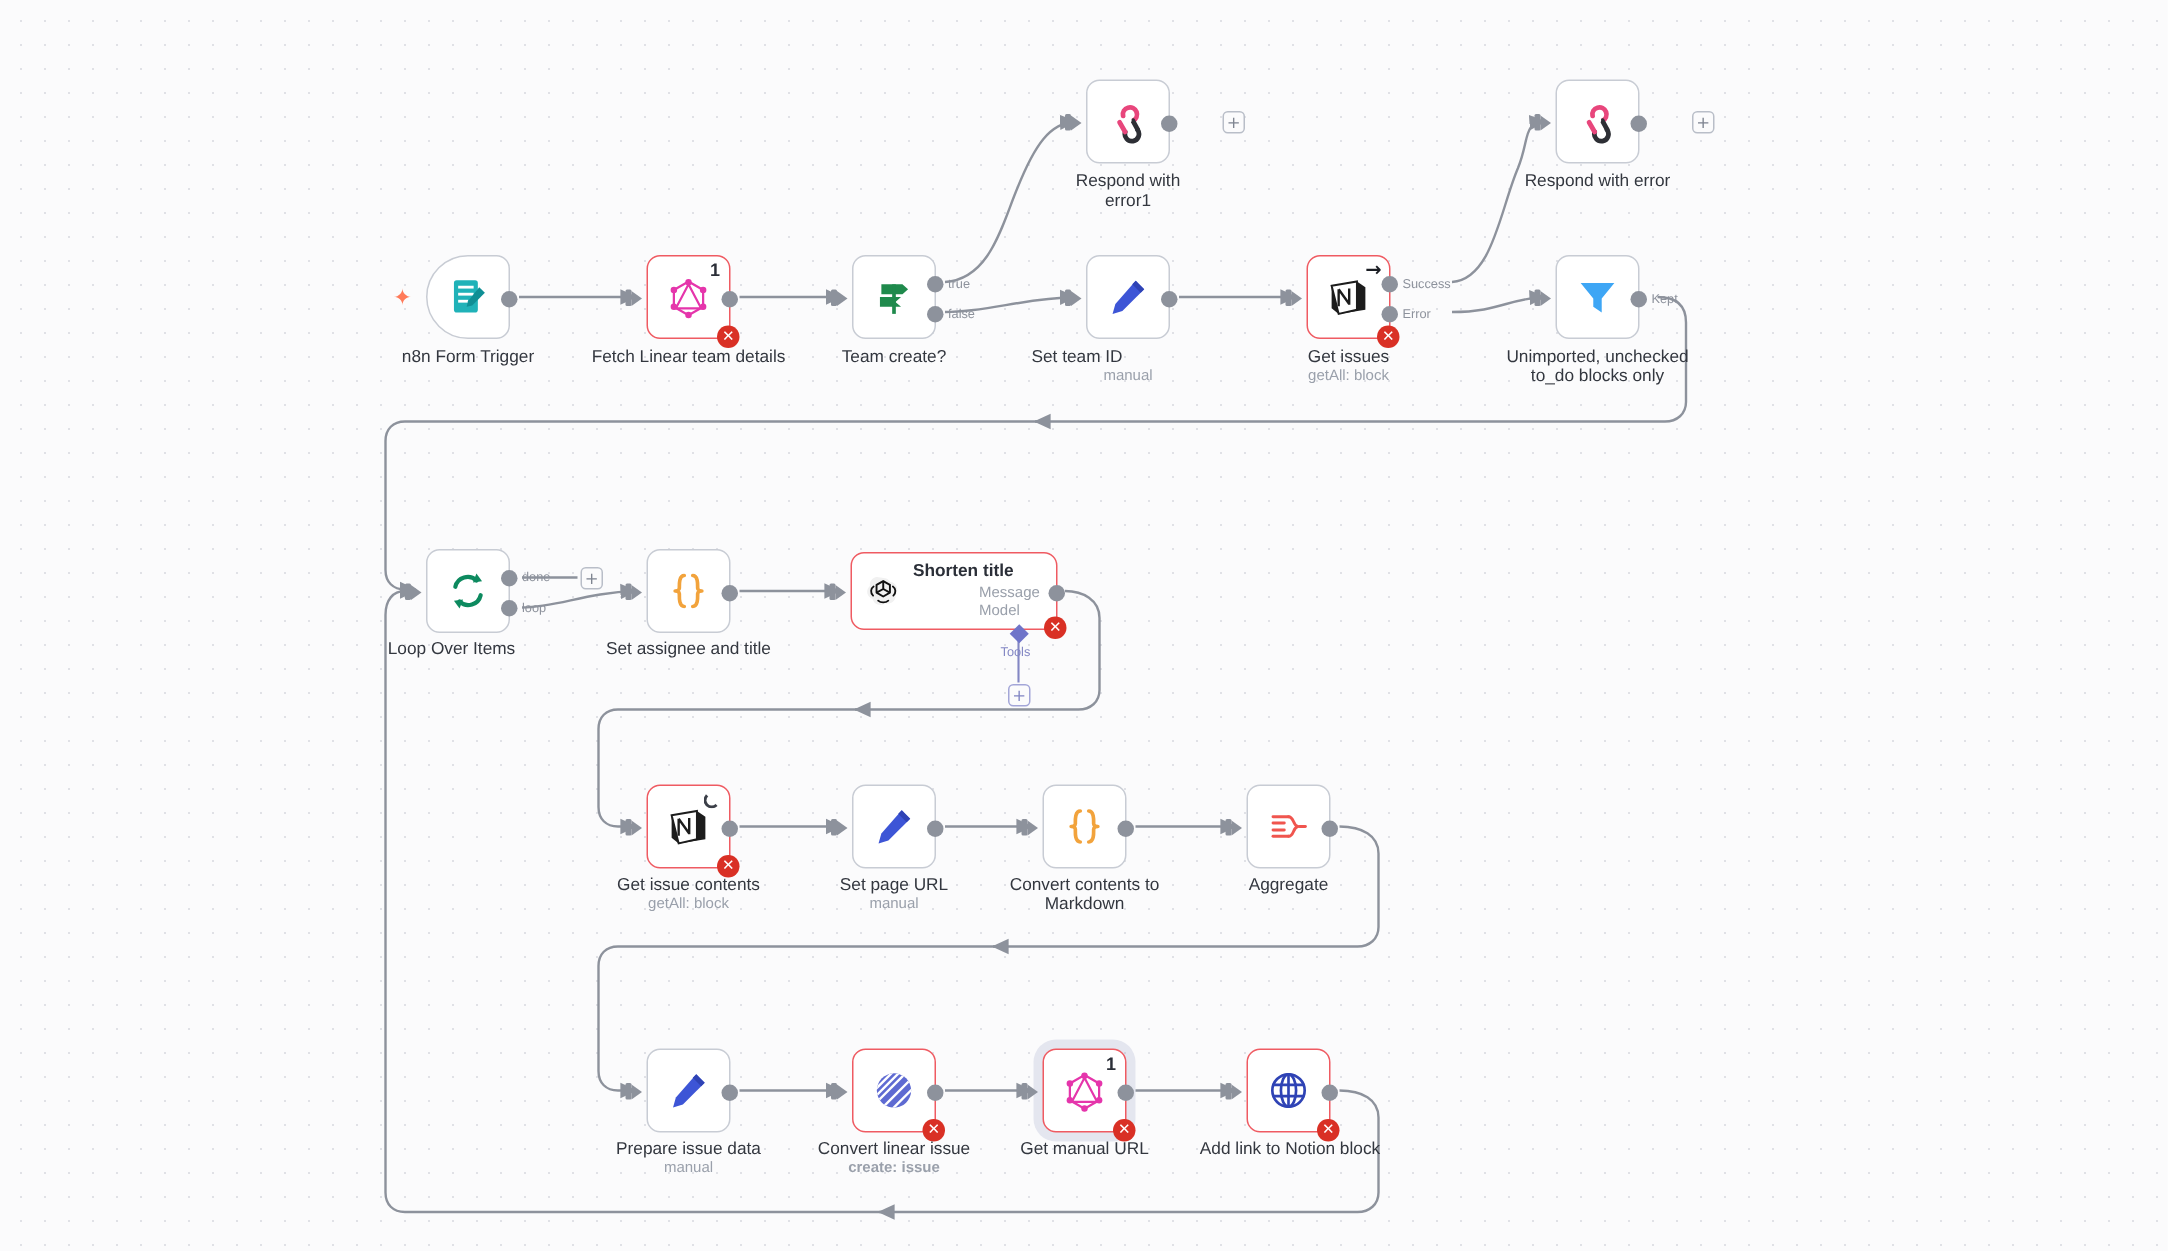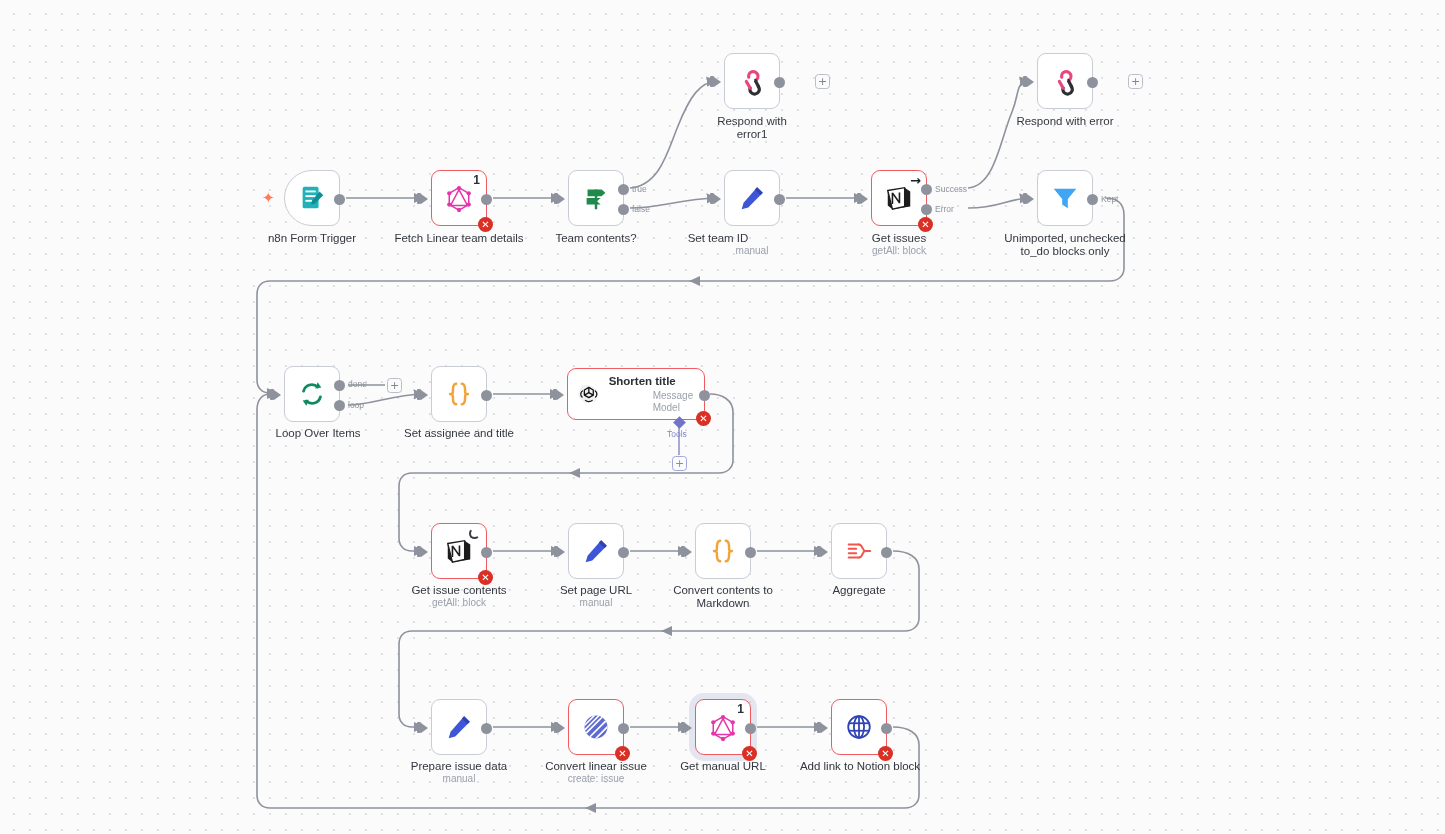--- a/index.html
+++ b/index.html
@@ -249,21 +249,21 @@
         <path d="M10 16 H25 L21 19.5 L25 23 H10 Z" transform="translate(-4,0)"></path>
         <rect x="14.7" y="7" width="2.6" height="21"></rect>
       </g>
     </svg>
     <div class="port-in" style="left:-11px; top:22.5px;"></div>
     <div class="port-out" style="right:-5.5px; top:12.5px;"></div>
     <div class="port-out" style="right:-5.5px; top:32.5px;"></div>
   </div>
   <div class="port-lbl" style="left:632px; top:184px;">true</div>
   <div class="port-lbl" style="left:632px; top:204px;">false</div>
-  <div class="nlabel" style="left:518px; top:232px; width:156px;">Team contents?</div>
+  <div class="nlabel" style="left:518px; top:232px; width:156px;">Team create?</div>
 
   <div class="node sq" style="left:724px; top:53px;">
     <svg class="ico" viewBox="0 0 32 32">
       <path d="M12.5 12 A5 5 0 1 1 19.5 15.5" stroke="#e8467c" stroke-width="3.4" fill="none" stroke-linecap="round"></path>
       <path d="M19.5 15.5 L23 22" stroke="#2d2f35" stroke-width="3.4" fill="none" stroke-linecap="round"></path>
       <path d="M22.8 22 A5 5 0 1 1 14 23.5" stroke="#2d2f35" stroke-width="3.4" fill="none" stroke-linecap="round"></path>
       <path d="M14 23.5 L10 16.5" stroke="#e8467c" stroke-width="3.4" fill="none" stroke-linecap="round"></path>
       <circle cx="16" cy="15" r="2.6" fill="#ffffff"></circle>
     </svg>
     <div class="port-in" style="left:-11px; top:22.5px;"></div>
@@ -333,21 +333,21 @@
       </g>
       <path d="M22 3.5 L26 9 L19.5 10 Z" fill="#0d8a5f"></path>
       <path d="M10 28.5 L6 23 L12.5 22 Z" fill="#0d8a5f"></path>
     </svg>
     <div class="port-in" style="left:-11px; top:22.5px;"></div>
     <div class="port-out" style="right:-5.5px; top:12.5px;"></div>
     <div class="port-out" style="right:-5.5px; top:32.5px;"></div>
   </div>
   <div class="port-lbl" style="left:348px; top:379px;">done</div>
   <div class="port-lbl" style="left:348px; top:400px;">loop</div>
-  <div class="nlabel" style="left:240px; top:427px; width:156px;">Loop Over Items</div>
+  <div class="nlabel" style="left:223px; top:427px; width:156px;">Loop Over Items</div>
   <div class="plus" style="left:387px; top:378px;">+</div>
 
   <div class="node sq" style="left:431px; top:366px;">
     <svg class="ico" viewBox="0 0 32 32">
       <g stroke="#f2a33c" stroke-width="2.6" fill="none" stroke-linecap="round" stroke-linejoin="round">
         <path d="M13 5 C9 5 9.5 12 9.5 14 C9.5 15.5 7.5 16 6.5 16 C7.5 16 9.5 16.5 9.5 18 C9.5 20 9 27 13 27"></path>
         <path d="M19 5 C23 5 22.5 12 22.5 14 C22.5 15.5 24.5 16 25.5 16 C24.5 16 22.5 16.5 22.5 18 C22.5 20 23 27 19 27"></path>
       </g>
     </svg>
     <div class="port-in" style="left:-11px; top:22.5px;"></div>
@@ -460,21 +460,21 @@
         <path d="M-2 30 L30 -2"></path>
           <path d="M2 34 L34 2"></path>
         <path d="M8 36 L36 8"></path>
       </g>
     </svg>
     <div class="badge-err">✕</div>
     <div class="port-in" style="left:-11px; top:22.5px;"></div>
     <div class="port-out" style="right:-5.5px; top:22.5px;"></div>
   </div>
   <div class="nlabel" style="left:532px; top:760px; width:128px;">Convert linear issue</div>
-  <div class="nsub" style="left:532px; top:773px; width:128px;">create: issue</div>
+  <div class="nsub" style="left:532px; top:773px; width:128px;font-weight:bold;">create: issue</div>
 
   <div class="node sq err selected" style="left:695px; top:699px;">
     <svg class="ico" viewBox="0 0 32 32">
       <g stroke="#e535ab" stroke-width="1.6" fill="none">
         <path d="M16 5 L26.4 11 L26.4 23 L16 29 L5.6 23 L5.6 11 Z"></path>
         <path d="M16 7 L25 24 L7 24 Z"></path>
       </g>
       <g fill="#e535ab">
         <circle cx="16" cy="5.5" r="2.3"></circle>
           <circle cx="26.4" cy="11" r="2.3"></circle>

